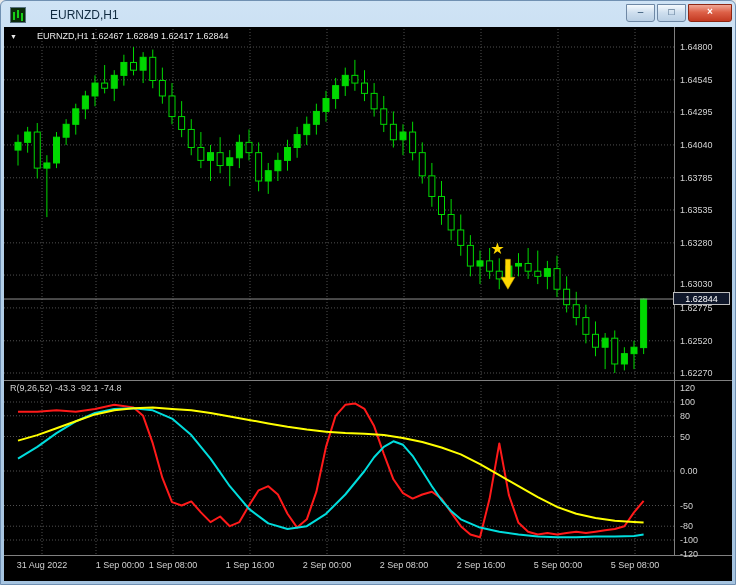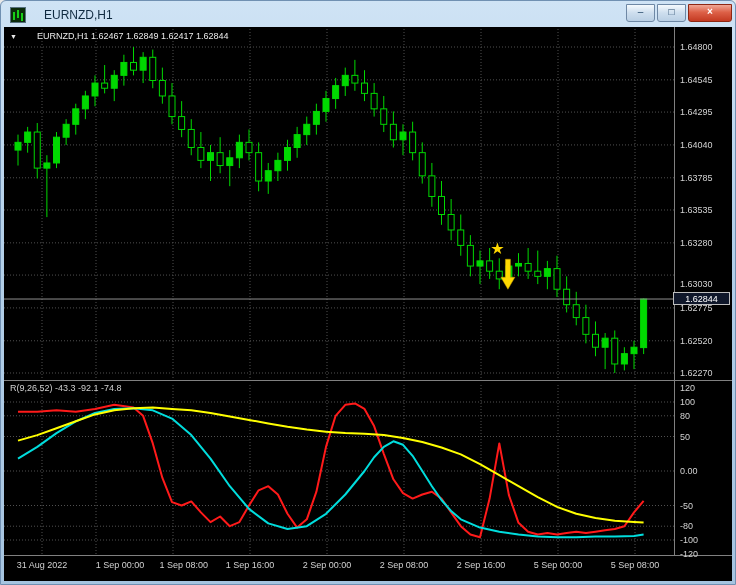--- a/index.html
+++ b/index.html
@@ -3,21 +3,21 @@
 <meta charset="utf-8">
 <style>
   html,body{margin:0;padding:0;width:736px;height:585px;overflow:hidden;background:#e8e8e8;
             font-family:"Liberation Sans", sans-serif;}
   .window{position:absolute;left:0;top:0;width:734px;height:583px;
           background:linear-gradient(180deg,#cfe3f5 0%,#b4d0e9 40%,#a6c4e0 100%);
           border:1px solid #7090b2;border-radius:6px 6px 0 0;}
   .titlebar{position:absolute;left:3px;top:2px;right:3px;height:24px;display:flex;align-items:center;}
   .chart-icon{width:14px;height:14px;margin-left:6px;background:#0b2b0b;border:1px solid #55707f;position:relative;flex:0 0 auto;}
   .chart-icon::before{content:"";position:absolute;left:2px;top:4px;width:2px;height:8px;background:#18d018;box-shadow:4px -2px 0 #18d018, 8px 1px 0 #18d018;}
-  .title-text{margin-left:18px;font-size:12px;color:#102a40;white-space:nowrap;}
+  .title-text{margin-left:24px;font-size:12px;color:#102a40;white-space:nowrap;}
   .win-buttons{position:absolute;right:3px;top:3px;display:flex;gap:2px;}
   .wbtn{height:16px;border:1px solid #6e88a5;border-radius:0 0 3px 3px;
         background:linear-gradient(180deg,#f5fafd,#cddeee 50%,#b9cfe4);
         font-size:10px;line-height:14px;text-align:center;color:#274a6b;cursor:default;}
   .wbtn.min,.wbtn.max{width:27px;}
   .wbtn.close{width:42px;background:linear-gradient(180deg,#f0a795,#dd6148 45%,#c43a22);
         border-color:#8e2713;color:#fff;font-weight:bold;}
   .content{position:absolute;left:3px;top:26px;width:728px;height:554px;background:#000;}
   #chart-svg{position:absolute;left:0;top:0;}
   .overlay-label{position:absolute;left:6px;top:4px;color:#eaeaea;font-size:9px;display:flex;align-items:center;gap:20px;white-space:nowrap;}
@@ -260,21 +260,21 @@
         <span style="left: 2px; top: 51.5px;">50</span>
         <span style="left: 2px; top: 86px;">0.00</span>
         <span style="left: 2px; top: 120.5px;">-50</span>
         <span style="left: 2px; top: 141.2px;">-80</span>
         <span style="left: 2px; top: 155px;">-100</span>
         <span style="left: 2px; top: 168.8px;">-120</span>
       </div>
     <div id="time-axis" class="axis">
         <span style="left: 3px; top: 3px;">31 Aug 2022</span>
         <span style="left: 57px; top: 3px; padding-left: 24px;">1 Sep 00:00</span>
-        <span style="left: 134px; top: 3px; text-align: right;">1 Sep 08:00</span>
+        <span style="left: 134px; top: 3px;">1 Sep 08:00</span>
         <span style="left: 211px; top: 3px;">1 Sep 16:00</span>
         <span style="left: 288px; top: 3px;">2 Sep 00:00</span>
         <span style="left: 365px; top: 3px;">2 Sep 08:00</span>
         <span style="left: 442px; top: 3px;">2 Sep 16:00</span>
         <span style="left: 519px; top: 3px;">5 Sep 00:00</span>
         <span style="left: 596px; top: 3px;">5 Sep 08:00</span>
       </div>
 
     <div class="price-tag" id="price-tag" style="top: 265.031px;">1.62844</div>
   </div>

